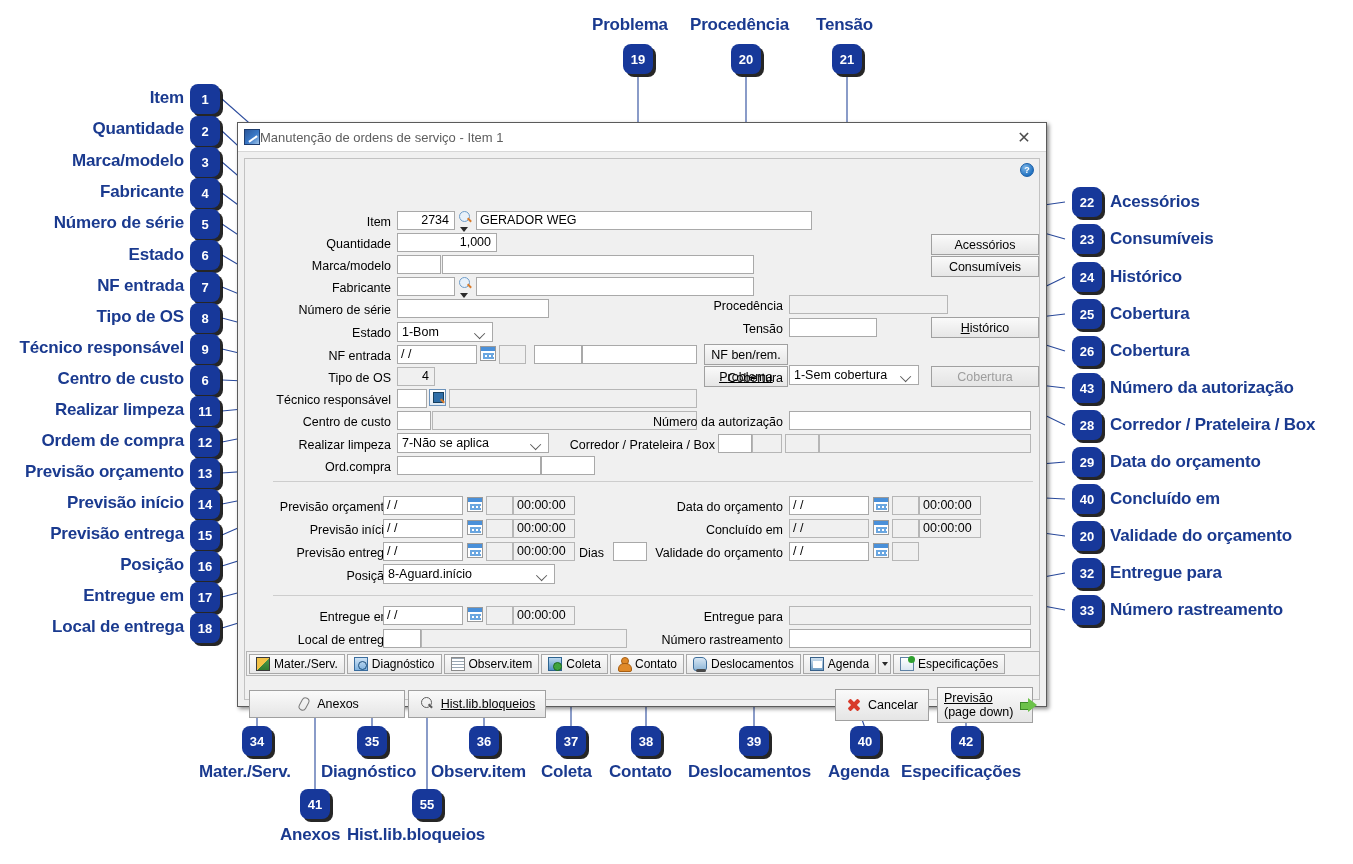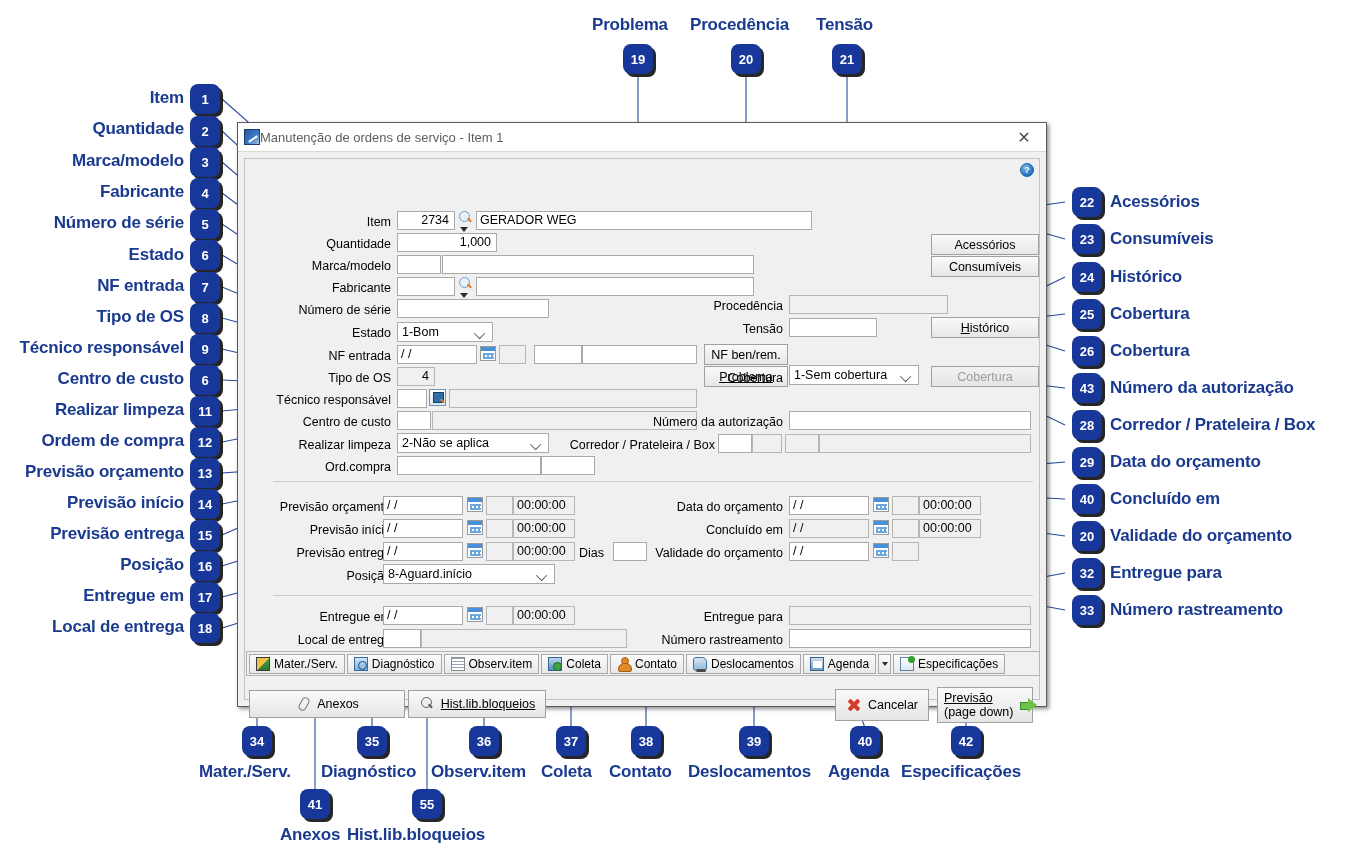--- a/index.html
+++ b/index.html
@@ -504,21 +504,21 @@
       <div class="lbl" style="left:14px;top:232px;width:132px">Técnico responsável</div>
       <div class="inp" style="left:152px;top:230px;width:30px"></div>
       <div class="mag-box" style="left:184px;top:230px"></div>
       <div class="inp ro" style="left:204px;top:230px;width:248px"></div>
 
       <div class="lbl" style="left:30px;top:254px;width:116px">Centro de custo</div>
       <div class="inp" style="left:152px;top:252px;width:34px"></div>
       <div class="inp ro" style="left:187px;top:252px;width:265px"></div>
 
       <div class="lbl" style="left:26px;top:277px;width:120px">Realizar limpeza</div>
-      <div class="combo" style="left:152px;top:274px;width:152px">2-Não se aplica</div>
+      <div class="combo" style="left:152px;top:274px;width:152px">7-Não se aplica</div>
 
       <div class="lbl" style="left:40px;top:299px;width:106px">Ord.compra</div>
       <div class="inp" style="left:152px;top:297px;width:144px"></div>
       <div class="inp" style="left:296px;top:297px;width:54px"></div>
 
       <div class="btn" style="left:686px;top:75px;width:108px">
           <span>Acessórios</span>
         </div>
       <div class="btn" style="left:686px;top:97px;width:108px">
           <span>Consumíveis</span>

